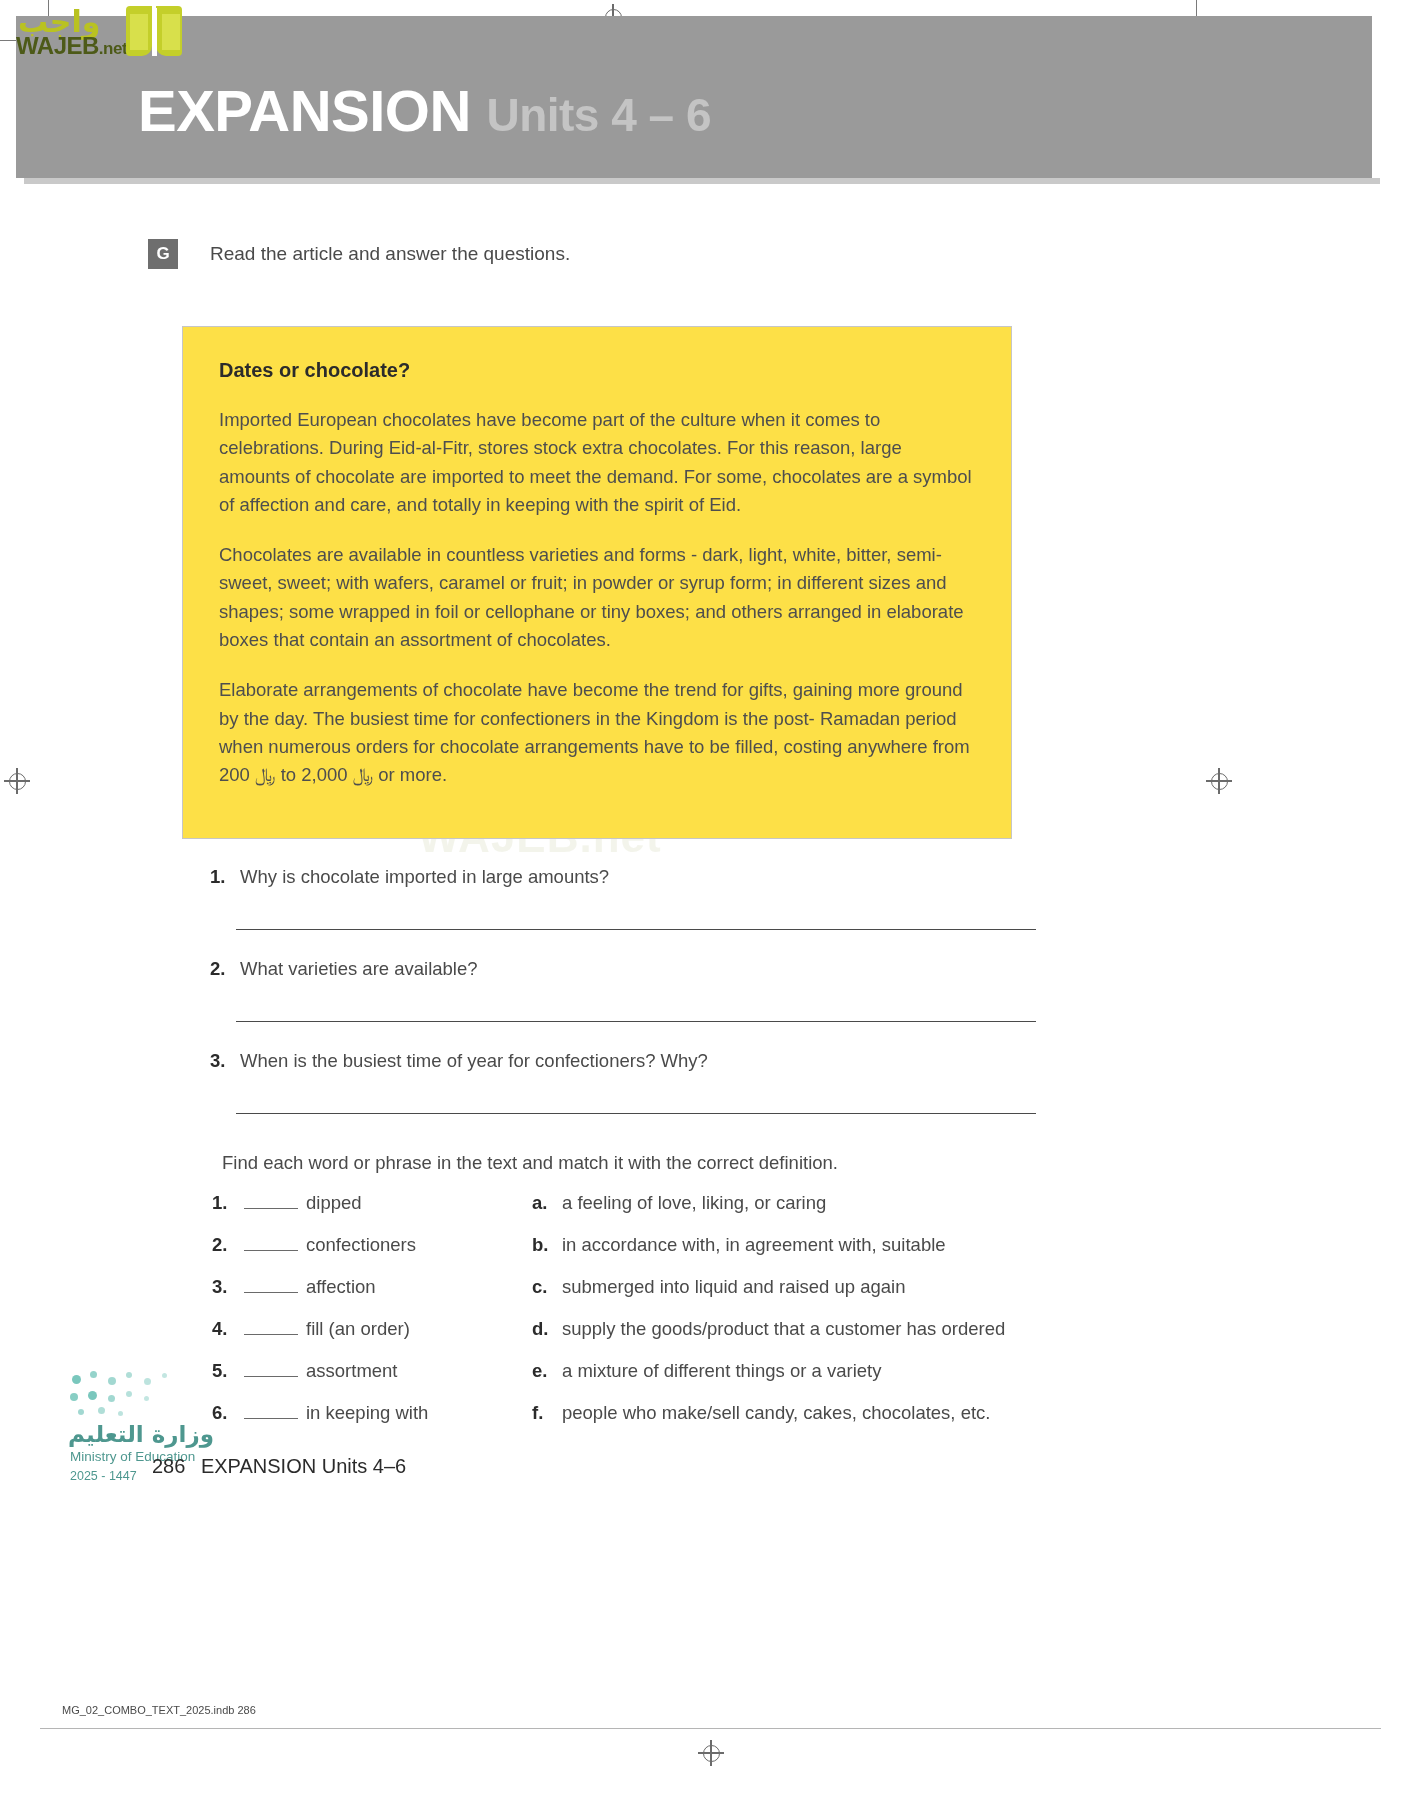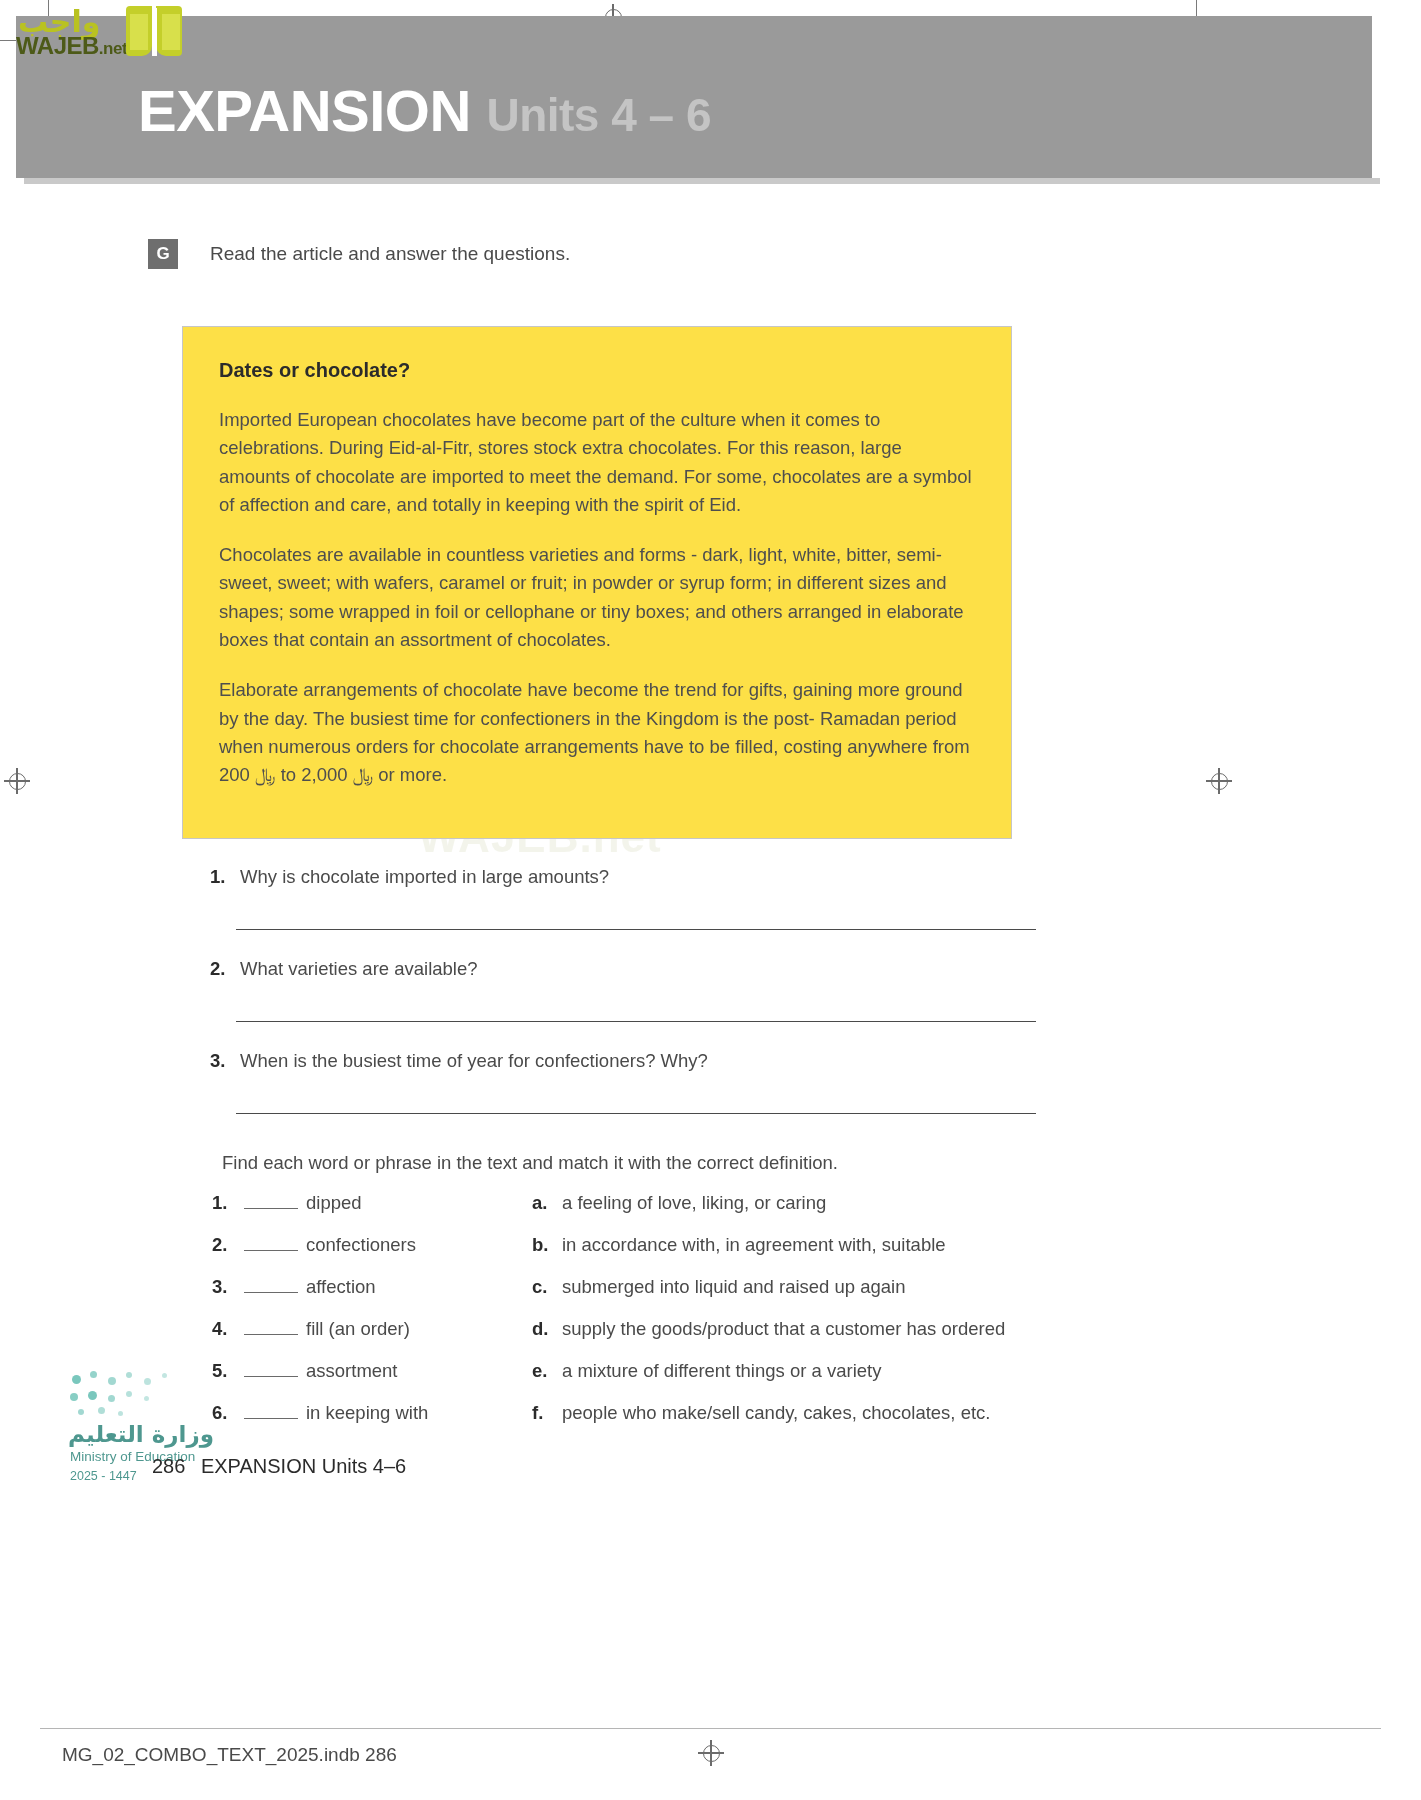--- a/index.html
+++ b/index.html
@@ -140,21 +140,21 @@
   .pagefoot{
     position:absolute;left:152px;top:1455px;font-size:20px;font-weight:normal;
     color:#2b2b2b;
   }
   .pagefoot .pg-title{margin-left:10px;}
 
   .footer-rule{
     position:absolute;left:40px;top:1728px;width:1341px;height:1px;background:#b5b5b5;
   }
   .footer-left{
-    position:absolute;left:62px;top:1744px;font-size:19px;color:#4a4a4a;
+    position:absolute;left:62px;top:1704px;font-size:11px;color:#4a4a4a;
     font-family:"Liberation Sans",sans-serif;
   }
   .footer-right{
     position:absolute;right:62px;top:1840px;font-size:10px;color:#4a4a4a;margin-left:21px;
   }
   .footer-mark{position:absolute;left:698px;top:1740px;}
 </style>
 </head>
 <body>
 

